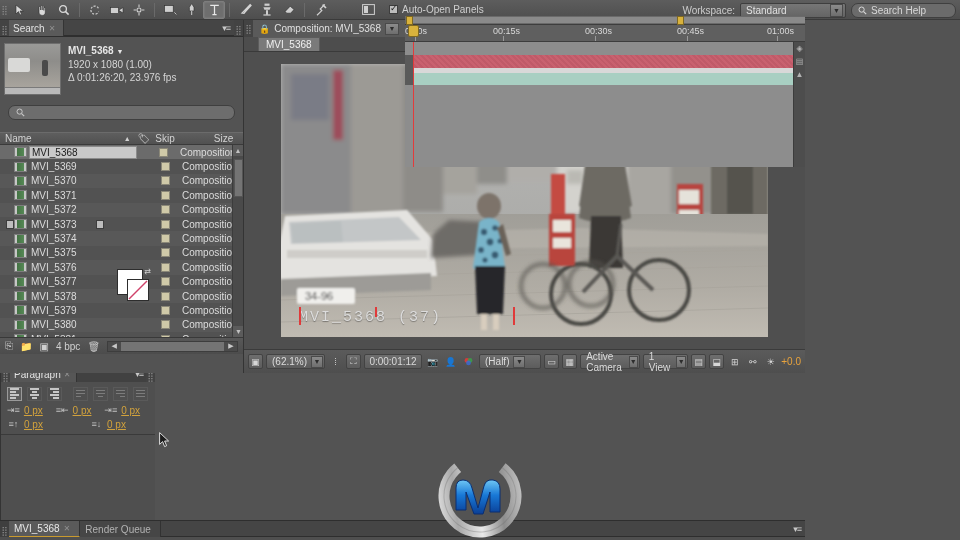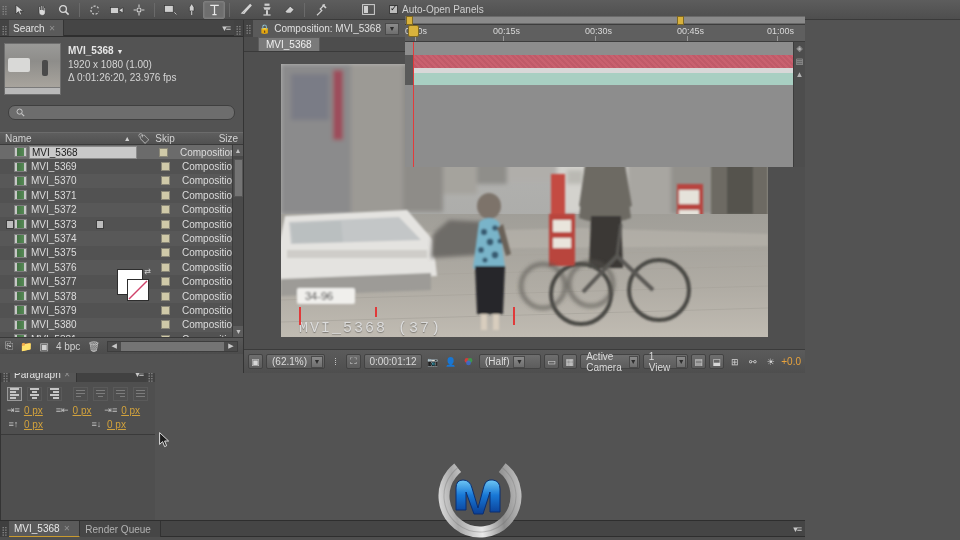--- a/index.html
+++ b/index.html
@@ -58,21 +58,21 @@
   .thumb .bar { height:7px; background:#b9b9b9; border-top:1px solid #7a7a7a; }
   .proj-meta { font-size:10px; color:#d6d6d6; line-height:13px; padding-top:1px; }
   .proj-meta .t1 { font-weight:bold; color:#e6e6e6; }
   .searchbox { margin:6px 8px 0 8px; height:15px; background:#6d6d6d; border:1px solid #3f3f3f;
     border-radius:7px; display:flex; align-items:center; gap:5px; padding:0 7px; color:#c8c8c8; }
   .col-head { margin-top:12px; height:13px; background:linear-gradient(#5e5e5e,#515151);
     border-top:1px solid #6b6b6b; border-bottom:1px solid #3a3a3a; display:flex; align-items:center;
     font-size:10px; color:#d2d2d2; }
   .col-head .c { padding-left:5px; }
   .c-name{width:120px;} .c-sortarw{width:16px;text-align:center;font-size:7px;}
-  .c-tag{width:18px;} .c-type{width:60px;} .c-size{width:35px;text-align:center;}
+  .c-tag{width:18px;} .c-type{width:60px;} .c-size{width:35px;}
   .plist { height:192px; overflow:hidden; position:relative; background:#555; }
   .prow { height:14.4px; display:flex; align-items:center; font-size:10px; color:#dcdcdc; }
   .prow:nth-child(odd){ background:#585858; }
   .prow:nth-child(even){ background:#525252; }
   .prow.sel { background:#6b6b6b; }
   .pico { width:13px; height:10px; margin:0 4px 0 14px; border:1px solid #7e7e7e;
       background:linear-gradient(90deg,#3f6b3f,#5a8f5a); position:relative; }
   .pico::before,.pico::after{content:"";position:absolute;top:0;bottom:0;width:2px;background:#c7c7c7;}
   .pico::before{left:0;} .pico::after{right:0;}
   .pname { width:108px; }
@@ -274,20 +274,34 @@
       <svg width="13" height="11" viewBox="0 0 13 11">
           <rect x="0.6" y="0.6" width="11.8" height="9.8" fill="none" stroke="#d0d0d0" stroke-width="1"></rect>
           <rect x="2" y="2" width="4" height="7" fill="#cfcfcf"></rect>
         </svg>
     </div>
     <div class="tb-check">
       <span class="chkbox on"></span>
       <span>Auto-Open Panels</span>
     </div>
 
+    <div class="ws-wrap">
+      <span class="ws-label">Workspace:</span>
+      <span class="dd" style="width:106px">
+        <span>Standard</span>
+        <span class="arw">▼</span>
+      </span>
+      <span class="searchhelp">
+        <svg width="9" height="9" viewBox="0 0 9 9">
+            <circle cx="3.6" cy="3.6" r="2.6" fill="none" stroke="#d8d8d8" stroke-width="1"></circle>
+            <line x1="5.6" y1="5.6" x2="8.2" y2="8.2" stroke="#d8d8d8" stroke-width="1.2"></line>
+          </svg>
+        <span>Search Help</span>
+      </span>
+    </div>
   </div>
 
   <div class="panel" id="project">
     <div class="ptabs">
       <div class="grip">⣿</div>
       <div class="ptab sel">
         <span>Search</span>
         <span class="x">✕</span>
       </div>
       <div class="ptab-fill">
@@ -574,21 +588,21 @@
             <rect x="272" y="174" width="18" height="10" fill="#e9e5dc"></rect>
             <rect x="270" y="110" width="14" height="40" fill="#c44b42"></rect>
           </g>
 
           <g filter="url(#blur1)" opacity="0.9">
             <circle cx="262" cy="222" r="22" fill="none" stroke="#56544f" stroke-width="3"></circle>
             <circle cx="310" cy="220" r="22" fill="none" stroke="#56544f" stroke-width="3"></circle>
           </g>
 
         </svg>
-        <div style="position:absolute; left:18px; top:256px; font-family:'Liberation Mono', monospace; font-size:15px; letter-spacing:2px; color:#dcdcdc; text-shadow:0 1px 1px rgba(0,0,0,.35);">MVI_5368 (37)</div>
+        <div style="position:absolute; left:18px; top:245px; font-family:'Liberation Mono', monospace; font-size:15px; letter-spacing:2px; color:#dcdcdc; text-shadow:0 1px 1px rgba(0,0,0,.35);">MVI_5368 (37)</div>
         
         <div style="position:absolute;left:18px;top:243px;width:2px;height:18px;background:#e03a3a;"></div>
         <div style="position:absolute;left:94px;top:243px;width:2px;height:10px;background:#e03a3a;"></div>
         <div style="position:absolute;left:232px;top:243px;width:2px;height:18px;background:#e03a3a;"></div>
       </div>
     </div>
 
     <div class="vp-bottombar">
       <span class="vbtn">▣</span>
       <span class="vsel" style="width:60px">

